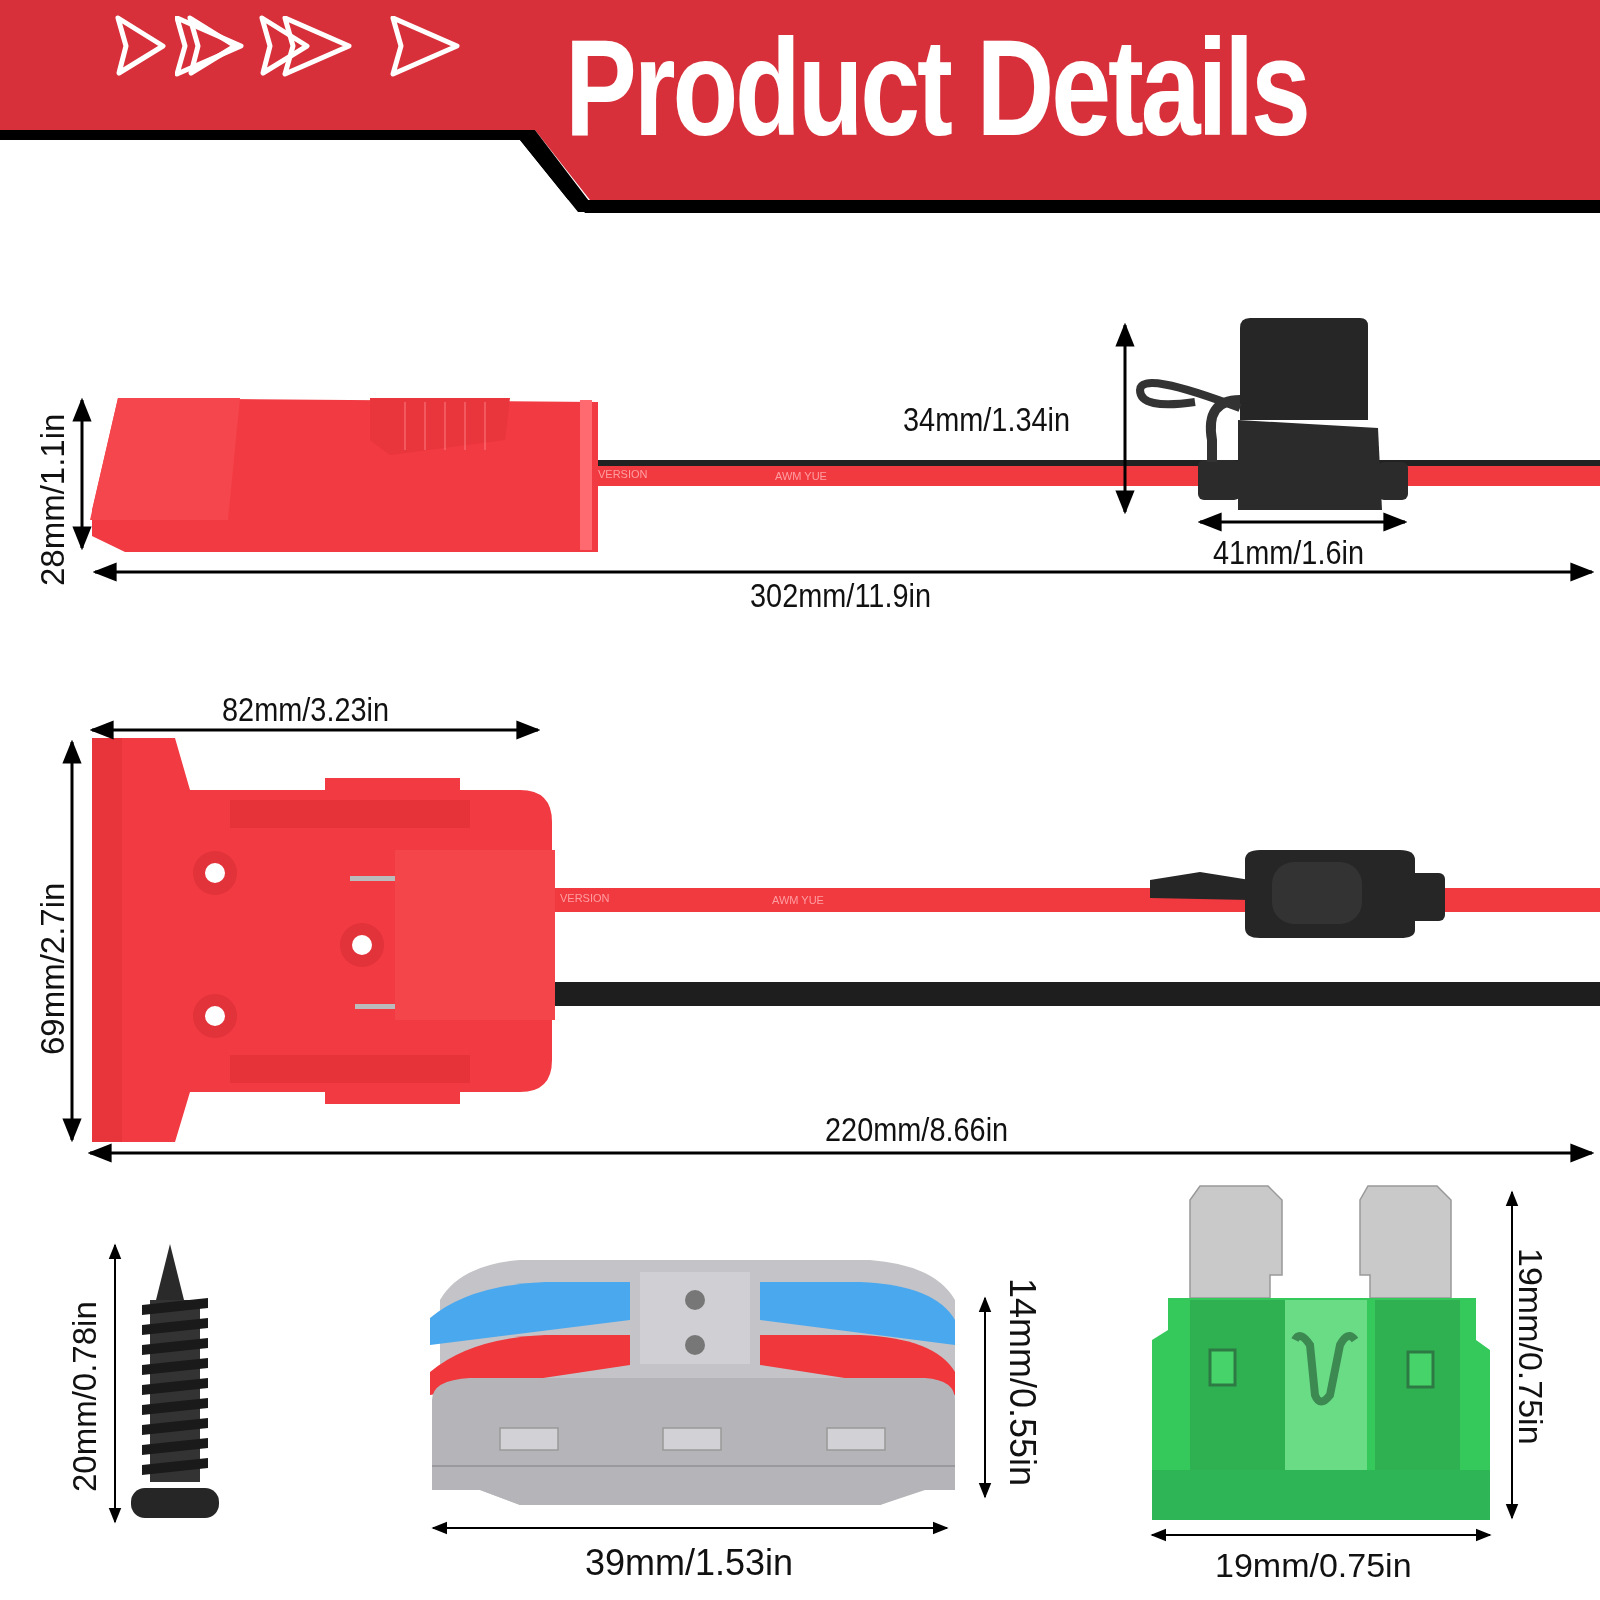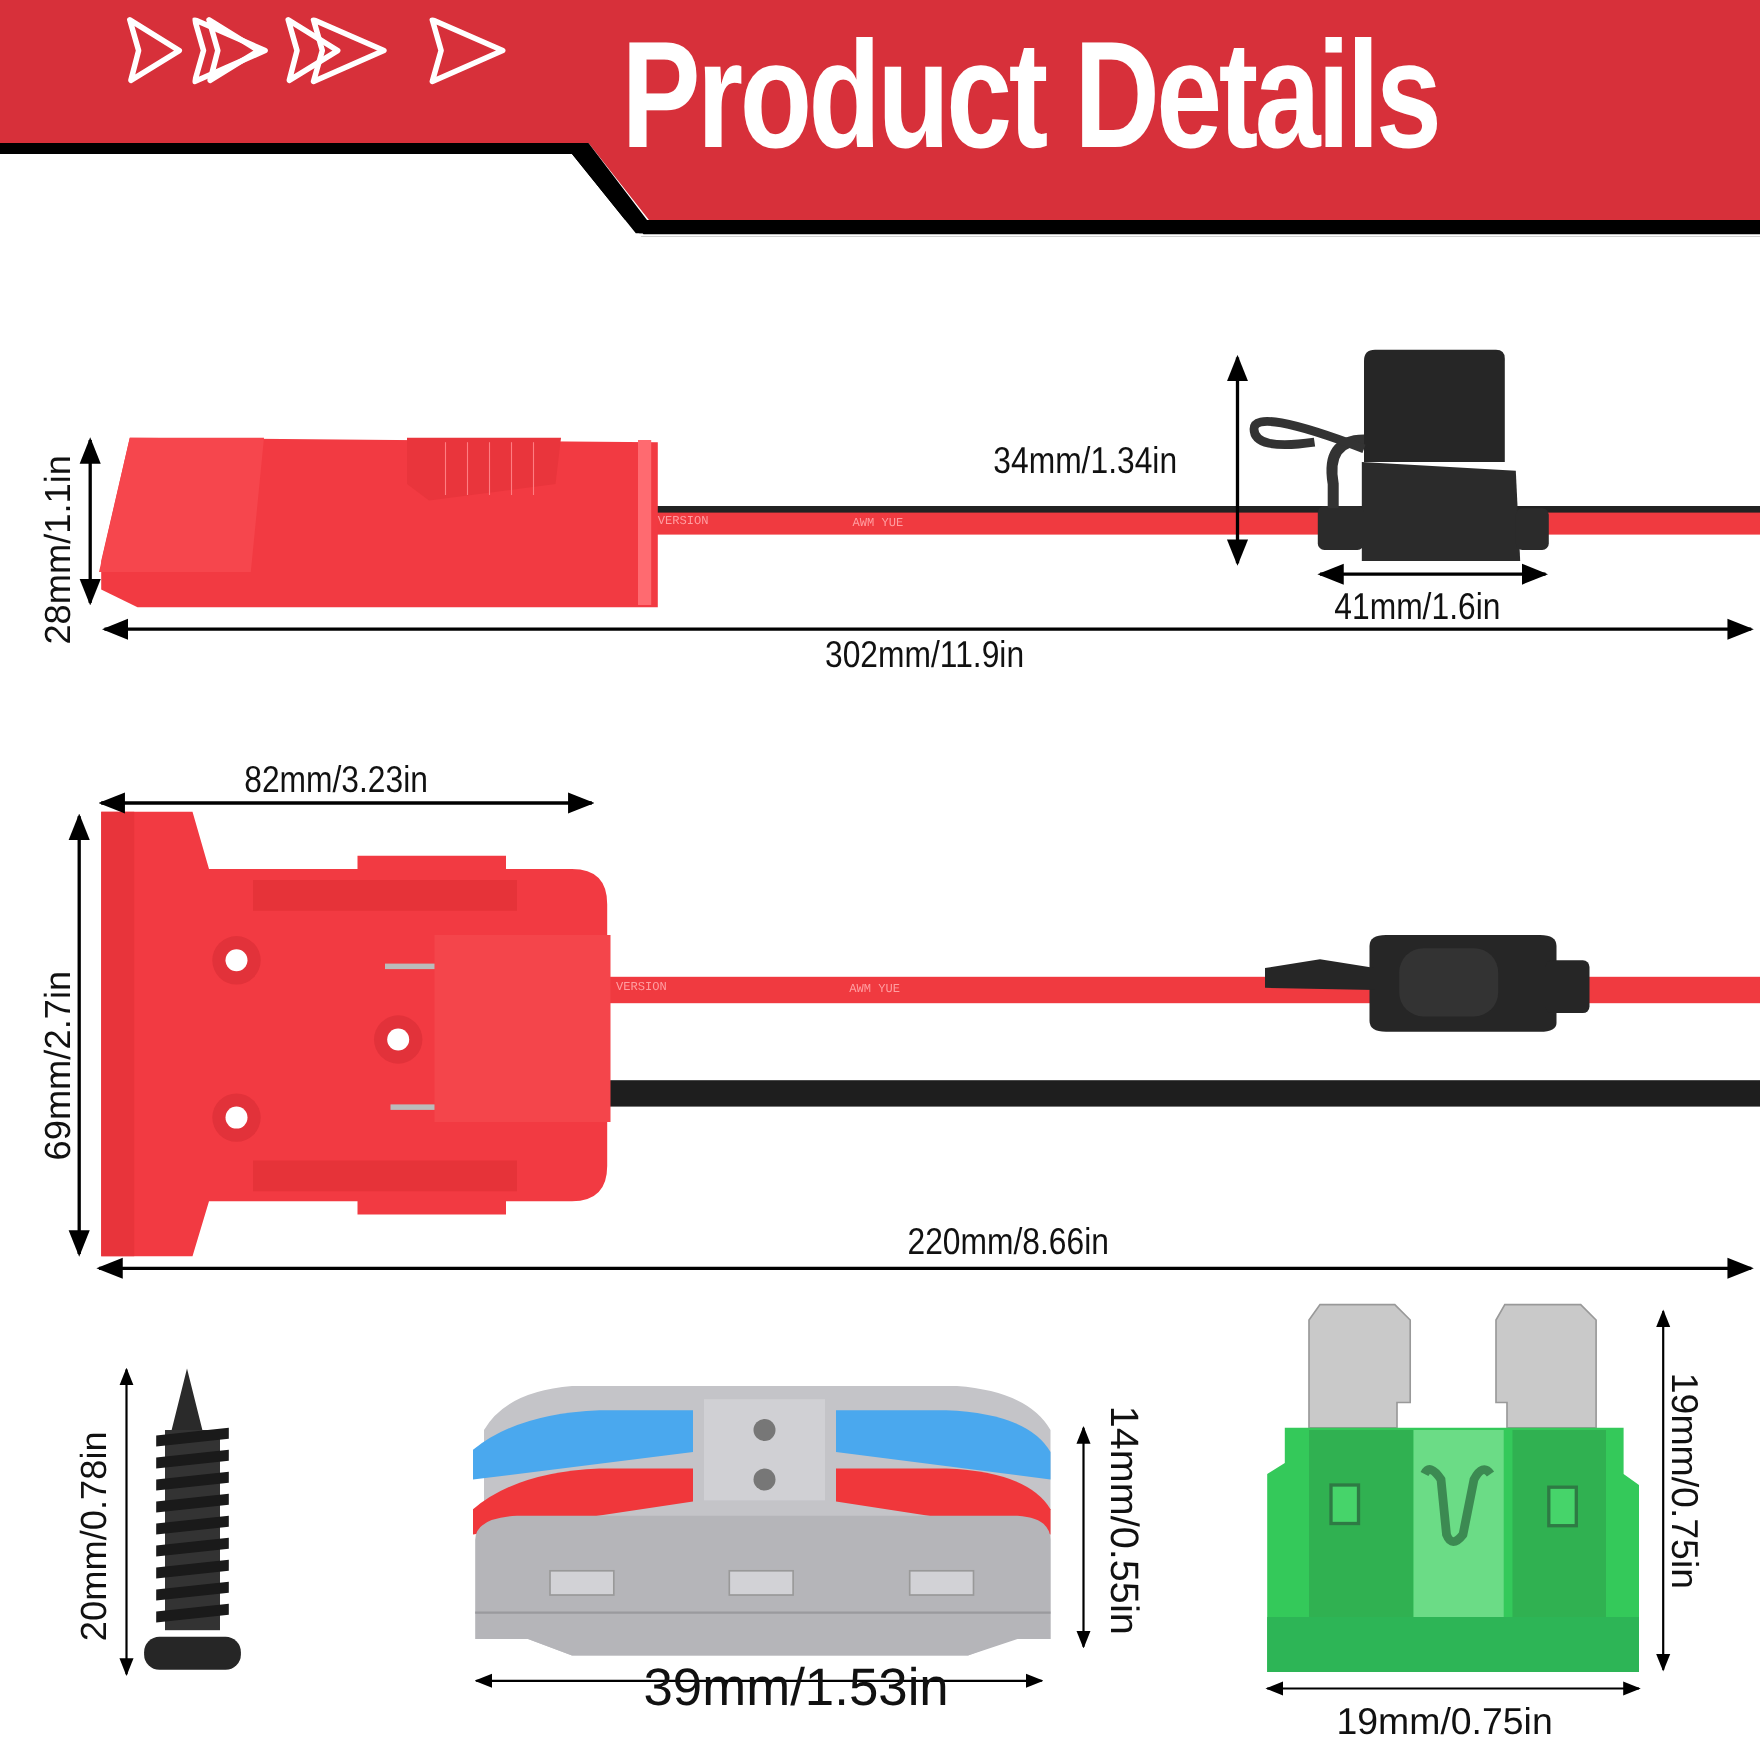--- a/index.html
+++ b/index.html
@@ -2,21 +2,21 @@
 <html><head>
   <meta charset="utf-8">
   <style>
     html, body { margin: 0; padding: 0; }
     body {
       width: 1600px; height: 1600px; position: relative; overflow: hidden;
       background: #ffffff;
       font-family: "Liberation Sans", sans-serif;
       color: #111;
     }
-    .abs { position: absolute; font-family: Liberation Mono, monospace; }
+    .abs { position: absolute; }
     
     #banner-svg { position: absolute; left: 0; top: 0; width: 1600px; height: 215px; }
     .title {
       position: absolute; left: 565px; top: 12px; width: 1030px; height: 150px;
       color: #fff; font-family: "Liberation Sans", sans-serif; font-weight: 700;
       font-size: 138px; line-height: 150px; letter-spacing: -4px;
       transform: scaleX(0.78) scaleY(1.0); transform-origin: left top;
       white-space: nowrap;
     }
     .dim {
@@ -185,16 +185,16 @@
 <div class="dim" style="left:1213px;top:535px;font-size:34px;transform:scaleX(0.85);transform-origin:left top;">41mm/1.6in</div>
 <div class="dim" style="left:750px;top:578px;font-size:34px;transform:scaleX(0.85);transform-origin:left top;">302mm/11.9in</div>
 
 <div class="dim" style="left:222px;top:692px;font-size:34px;transform:scaleX(0.85);transform-origin:left top;">82mm/3.23in</div>
 <div class="dim vert" style="left:36px;top:1055px;">69mm/2.7in</div>
 <div class="dim" style="left:825px;top:1112px;font-size:34px;transform:scaleX(0.85);transform-origin:left top;">220mm/8.66in</div>
 
 <div class="dim vert" style="left:68px;top:1492px;">20mm/0.78in</div>
 
 <div class="dim vert-cw" style="left:1040px;top:1278px;font-size:36px;">14mm/0.55in</div>
-<div class="dim" style="left:585px;top:1511px;font-size:48px;">39mm/1.53in</div>
+<div class="dim" style="left:585px;top:1545px;font-size:36px;">39mm/1.53in</div>
 
 <div class="dim vert-cw" style="left:1548px;top:1248px;font-size:34px;">19mm/0.75in</div>
 <div class="dim" style="left:1215px;top:1548px;font-size:34px;">19mm/0.75in</div>
 
 </body></html>

